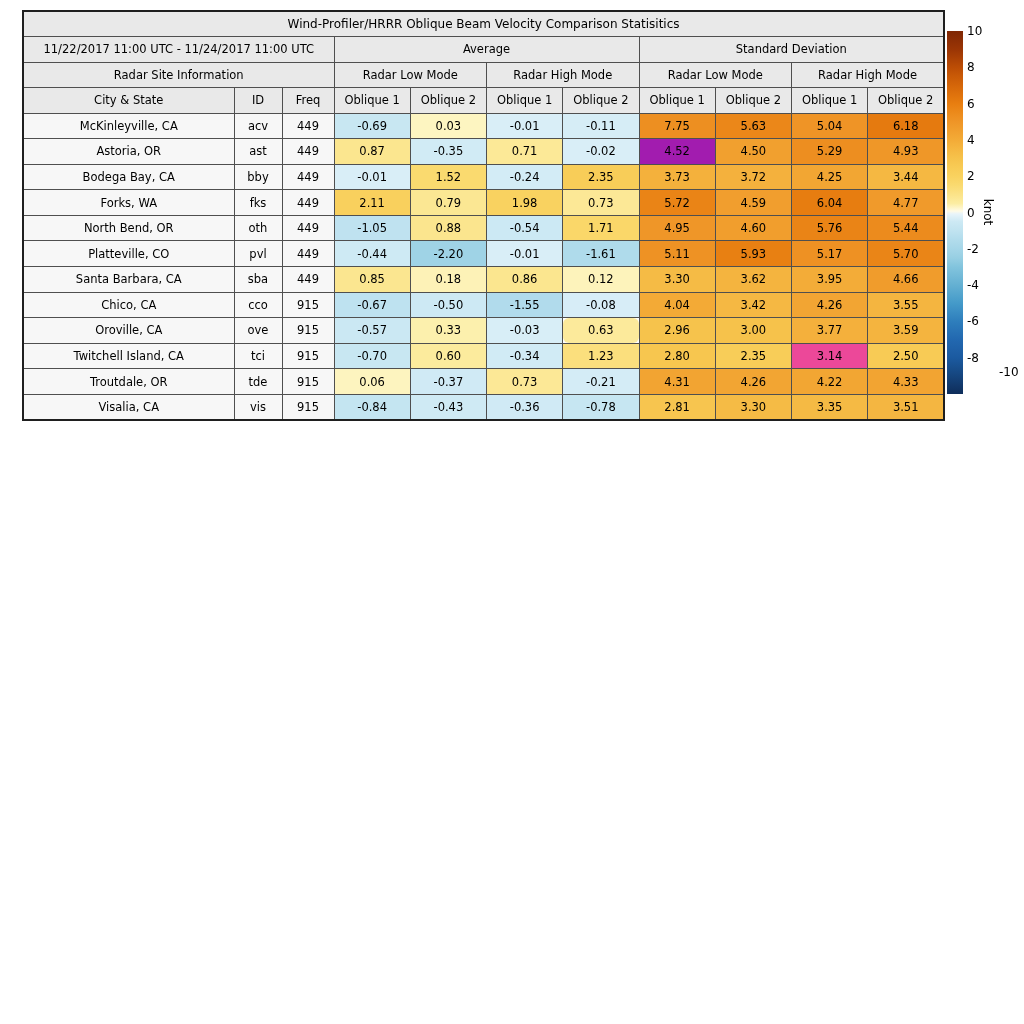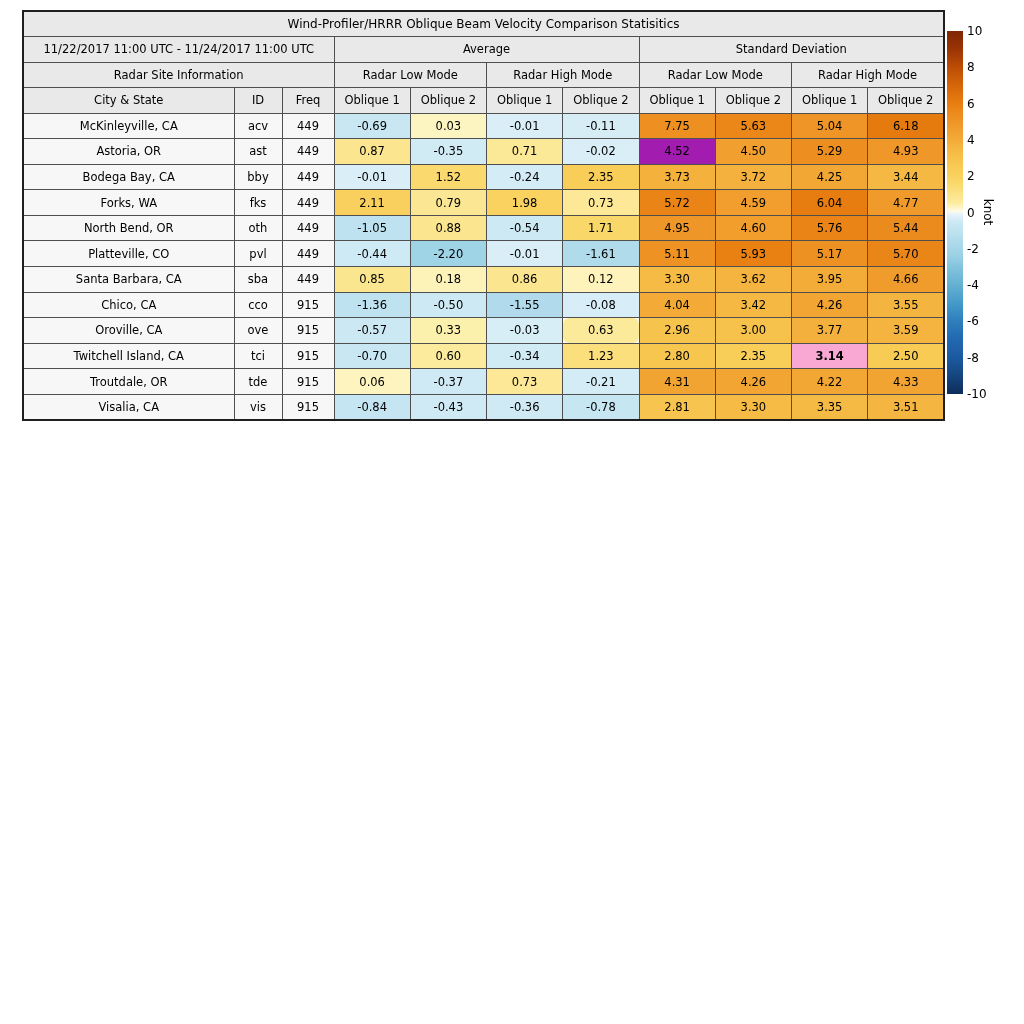--- a/index.html
+++ b/index.html
@@ -197,21 +197,21 @@
           <td style="background: rgb(253, 243, 187);">0.12</td>
           <td style="background: rgb(245, 187, 69);">3.30</td>
           <td style="background: rgb(244, 180, 63);">3.62</td>
           <td style="background: rgb(243, 172, 56);">3.95</td>
           <td style="background: rgb(240, 156, 44);">4.66</td>
         </tr>
         <tr>
           <td class="info-cell">Chico, CA</td>
           <td class="info-cell">cco</td>
           <td class="info-cell">915</td>
-          <td style="background: rgb(190, 226, 240);">-1.36</td>
+          <td style="background: rgb(190, 226, 240);">-0.67</td>
           <td style="background: rgb(205, 233, 244);">-0.50</td>
           <td style="background: rgb(177, 219, 236);">-1.55</td>
           <td style="background: rgb(215, 237, 247);">-0.08</td>
           <td style="background: rgb(243, 170, 54);">4.04</td>
           <td style="background: rgb(245, 184, 67);">3.42</td>
           <td style="background: rgb(242, 165, 51);">4.26</td>
           <td style="background: rgb(244, 181, 64);">3.55</td>
         </tr>
         <tr>
           <td class="info-cell">Oroville, CA</td>
@@ -229,21 +229,21 @@
         <tr>
           <td class="info-cell">Twitchell Island, CA</td>
           <td class="info-cell">tci</td>
           <td class="info-cell">915</td>
           <td style="background: rgb(200, 231, 242);">-0.70</td>
           <td style="background: rgb(252, 235, 157);">0.60</td>
           <td style="background: rgb(209, 235, 245);">-0.34</td>
           <td style="background: rgb(251, 223, 125);">1.23</td>
           <td style="background: rgb(247, 198, 79);">2.80</td>
           <td style="background: rgb(248, 205, 88);">2.35</td>
-          <td style="background: #f9a8d4; font-weight: bold;">3.14</td>
+          <td style="background: #ec4899;">3.14</td>
           <td style="background: rgb(248, 203, 85);">2.50</td>
         </tr>
         <tr>
           <td class="info-cell">Troutdale, OR</td>
           <td class="info-cell">tde</td>
           <td class="info-cell">915</td>
           <td style="background: rgb(253, 244, 191);">0.06</td>
           <td style="background: rgb(208, 234, 245);">-0.37</td>
           <td style="background: rgb(252, 232, 150);">0.73</td>
           <td style="background: rgb(212, 236, 246);">-0.21</td>
@@ -273,17 +273,17 @@
       <span class="cb-tick" style="top: 31px;">10</span>
       <span class="cb-tick" style="top: 67.3px;">8</span>
       <span class="cb-tick" style="top: 103.6px;">6</span>
       <span class="cb-tick" style="top: 139.9px;">4</span>
       <span class="cb-tick" style="top: 176.2px;">2</span>
       <span class="cb-tick" style="top: 212.5px;">0</span>
       <span class="cb-tick" style="top: 248.8px;">-2</span>
       <span class="cb-tick" style="top: 285.1px;">-4</span>
       <span class="cb-tick" style="top: 321.4px;">-6</span>
       <span class="cb-tick" style="top: 357.7px;">-8</span>
-      <span class="cb-tick" style="top: 394px;">-10</span>
+      <span class="cb-tick" style="top: 372px; margin-left: 32px;">-10</span>
     </div>
   <div class="cb-unit">knot</div>
 
 </div>
 
 </body></html>

